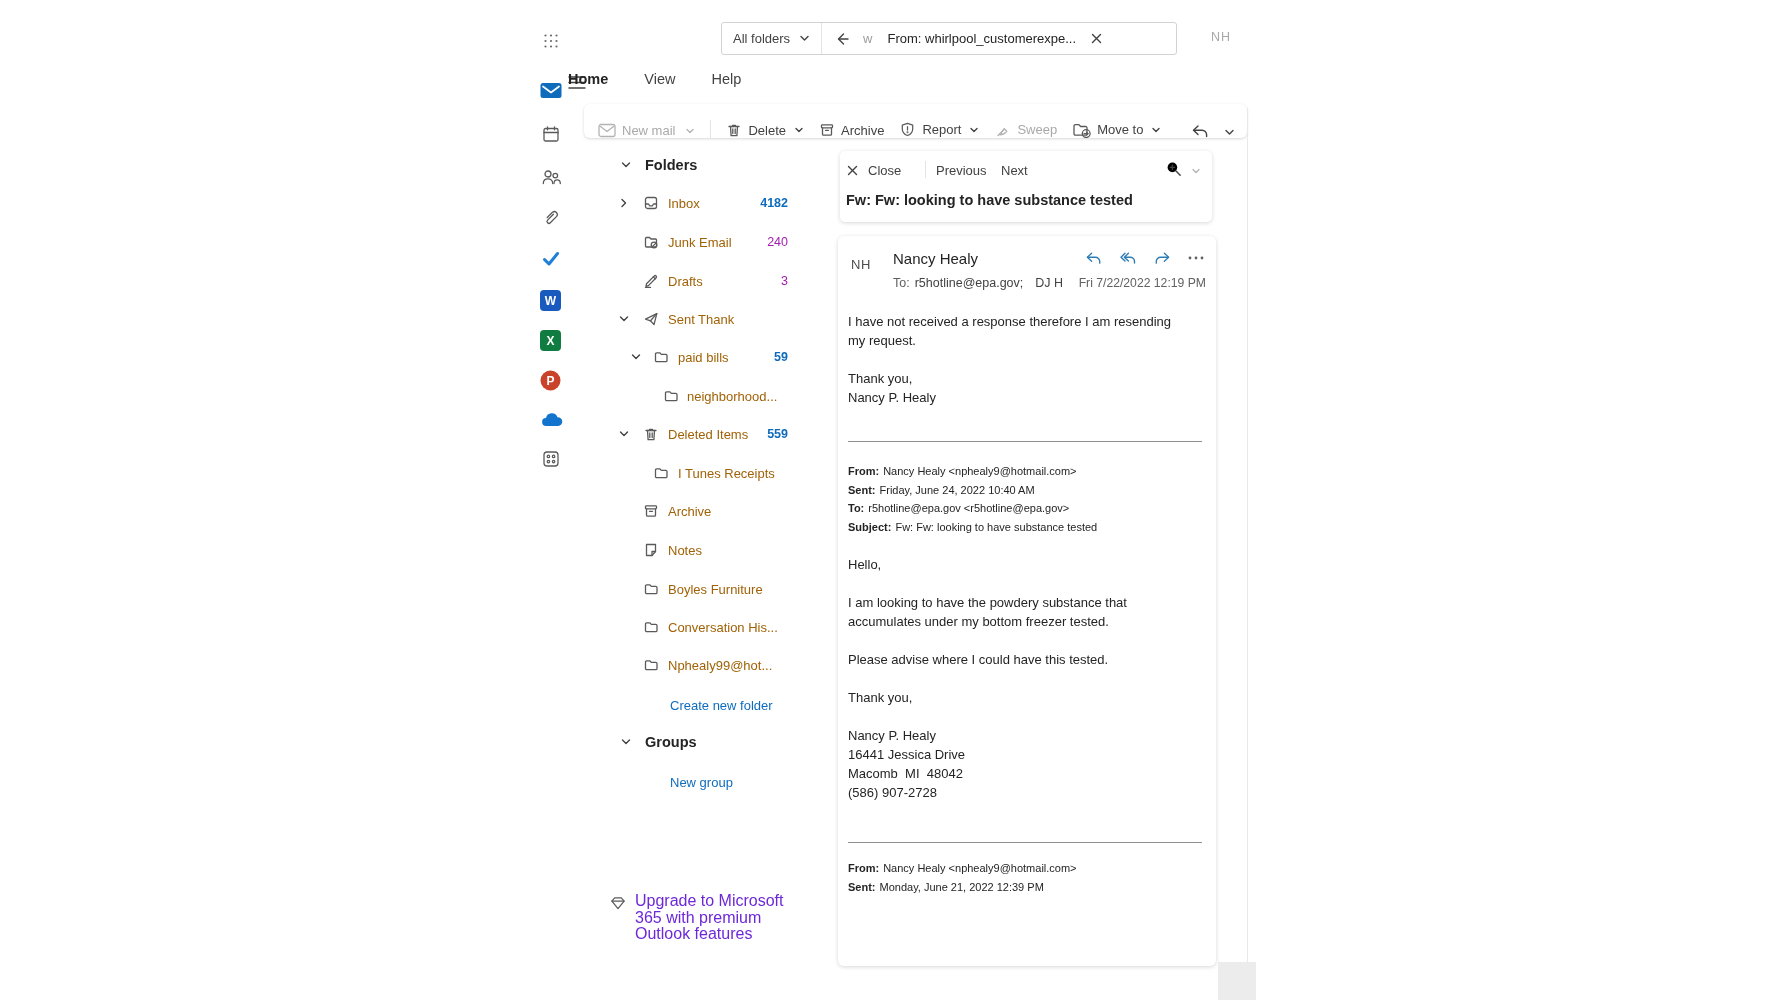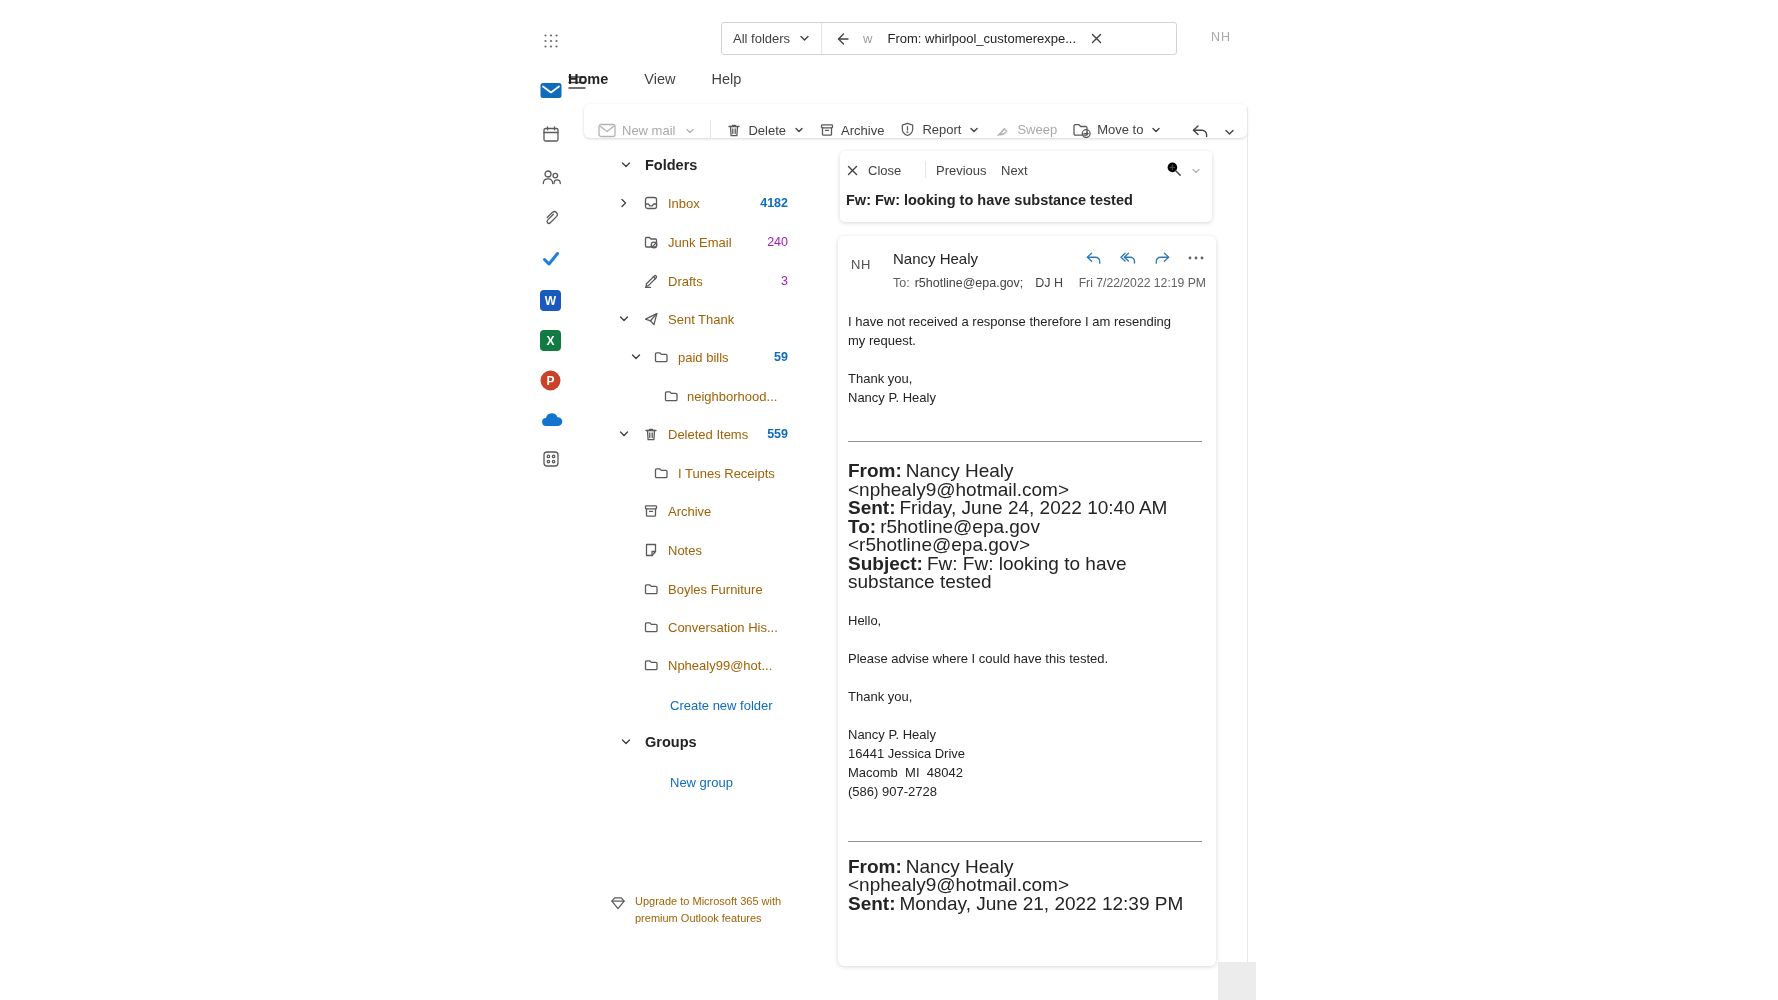--- a/index.html
+++ b/index.html
@@ -38,42 +38,42 @@
   .srow{position:absolute;left:0;width:184px;height:26px;cursor:pointer}
   .srow > span{position:absolute;top:50%;transform:translateY(-50%)}
   .fhdr{font-size:14.5px;font-weight:bold;color:#242424}
   .flabel{font-size:13px;color:#a16207;white-space:nowrap}
   .flink{font-size:13px;color:#0F6CBD;white-space:nowrap}
   .fcount{position:absolute;right:6px;top:50%;transform:translateY(-50%);font-size:12.5px}
   .cblue{color:#0F6CBD;font-weight:bold}
   .cgray{color:#a21caf}
 
   #upgrade{left:610px;top:893px;width:190px;display:flex;gap:9px;cursor:pointer}
-  #upgrade .utext{font-size:11px;line-height:16.5px;color:#a16207;width:152px}
+  #upgrade .utext{font-size:16px;line-height:16.5px;color:#6d28d9;width:152px}
 
   
   #rp-top{left:840px;top:151px;width:372px;height:71px;background:#fff;border-radius:5px;
           box-shadow:0 1px 4px rgba(0,0,0,.16)}
   .rp-link{font-size:13px;color:#424242;cursor:pointer}
   .rp-subject{font-size:14.5px;font-weight:bold;color:#242424;white-space:nowrap}
 
   #mail-card{left:838px;top:236px;width:378px;height:730px;background:#fff;border-radius:6px;
              box-shadow:0 1px 4px rgba(0,0,0,.16);overflow:hidden;box-sizing:border-box}
   .sender{font-size:15px;color:#242424}
   .init2{font-size:13px;color:#4f4f4f;letter-spacing:.5px}
   .toline{font-size:12.5px;color:#424242;display:flex;align-items:baseline}
   .tolabel{color:#616161;margin-right:5px}
   .tosec{margin-left:12px}
   .stamp{margin-left:auto;color:#616161;font-size:12.2px;white-space:nowrap}
 
   #mail-body{position:absolute;left:10px;top:70px;right:14px;padding-top:6px;
              font-size:13px;line-height:19px;color:#242424}
   .para{margin:0 0 19px;white-space:pre-wrap}
   .kvblock{margin:0 0 19px}
-  .kv{font-size:19px;line-height:18.5px}
+  .kv{font-size:11px;line-height:18.5px}
   .kv-l{font-weight:bold;margin-right:4px}
   .qhr{border:none;border-top:1px solid #8f8f8f;margin:34px 0 20px}
   .qhr2{border:none;border-top:1px solid #8f8f8f;margin:40px 0 16px}
 
   .hdr-icons{position:absolute;right:12px;top:15px;display:flex;align-items:center;gap:17px}
   .hdr-icons > span{cursor:pointer}
 </style>
 </head>
 <body>
 
@@ -556,20 +556,22 @@
       <p class="para">Thank you,
 Nancy P. Healy</p>
       <hr class="qhr">
       <div class="kvblock">
         <div class="kv"><span class="kv-l">From:</span><span>Nancy Healy &lt;nphealy9@hotmail.com&gt;</span></div>
         <div class="kv"><span class="kv-l">Sent:</span><span>Friday, June 24, 2022 10:40 AM</span></div>
         <div class="kv"><span class="kv-l">To:</span><span>r5hotline@epa.gov &lt;r5hotline@epa.gov&gt;</span></div>
         <div class="kv"><span class="kv-l">Subject:</span><span>Fw: Fw: looking to have substance tested</span></div>
       </div>
       <p class="para">Hello,</p>
+      <p class="para">I am looking to have the powdery substance that
+accumulates under my bottom freezer tested.</p>
       <p class="para">Please advise where I could have this tested.</p>
       <p class="para">Thank you,</p>
       <p class="para">Nancy P. Healy
 16441 Jessica Drive
 Macomb  MI  48042
 (586) 907-2728</p>
       <hr class="qhr2">
       <div class="kvblock">
         <div class="kv"><span class="kv-l">From:</span><span>Nancy Healy &lt;nphealy9@hotmail.com&gt;</span></div>
         <div class="kv"><span class="kv-l">Sent:</span><span>Monday, June 21, 2022 12:39 PM</span></div>

